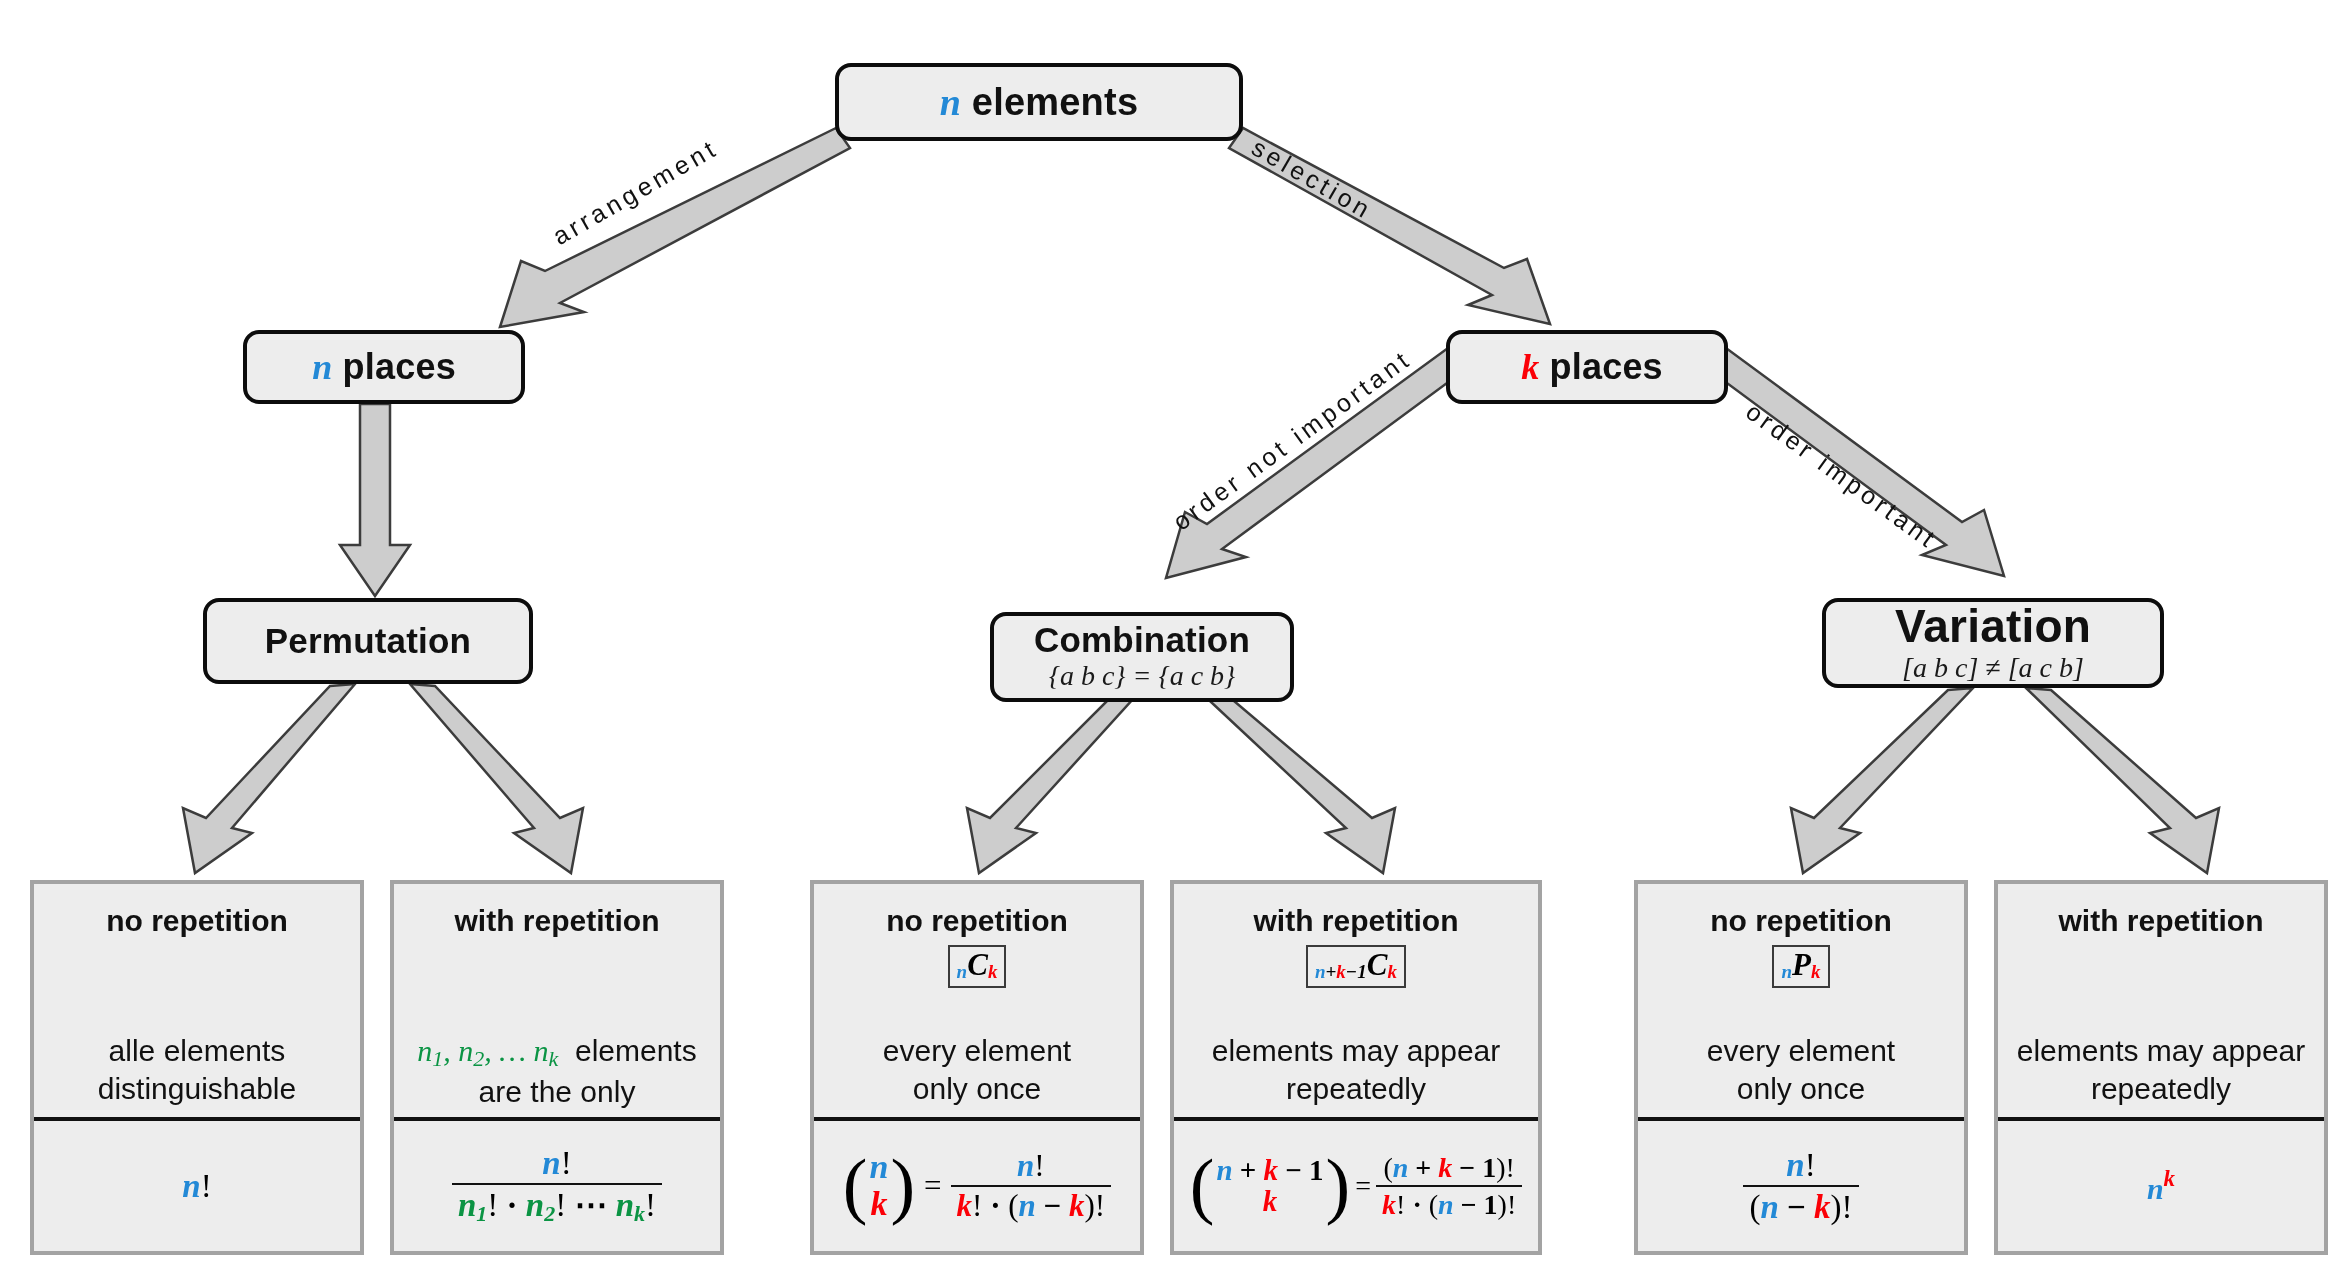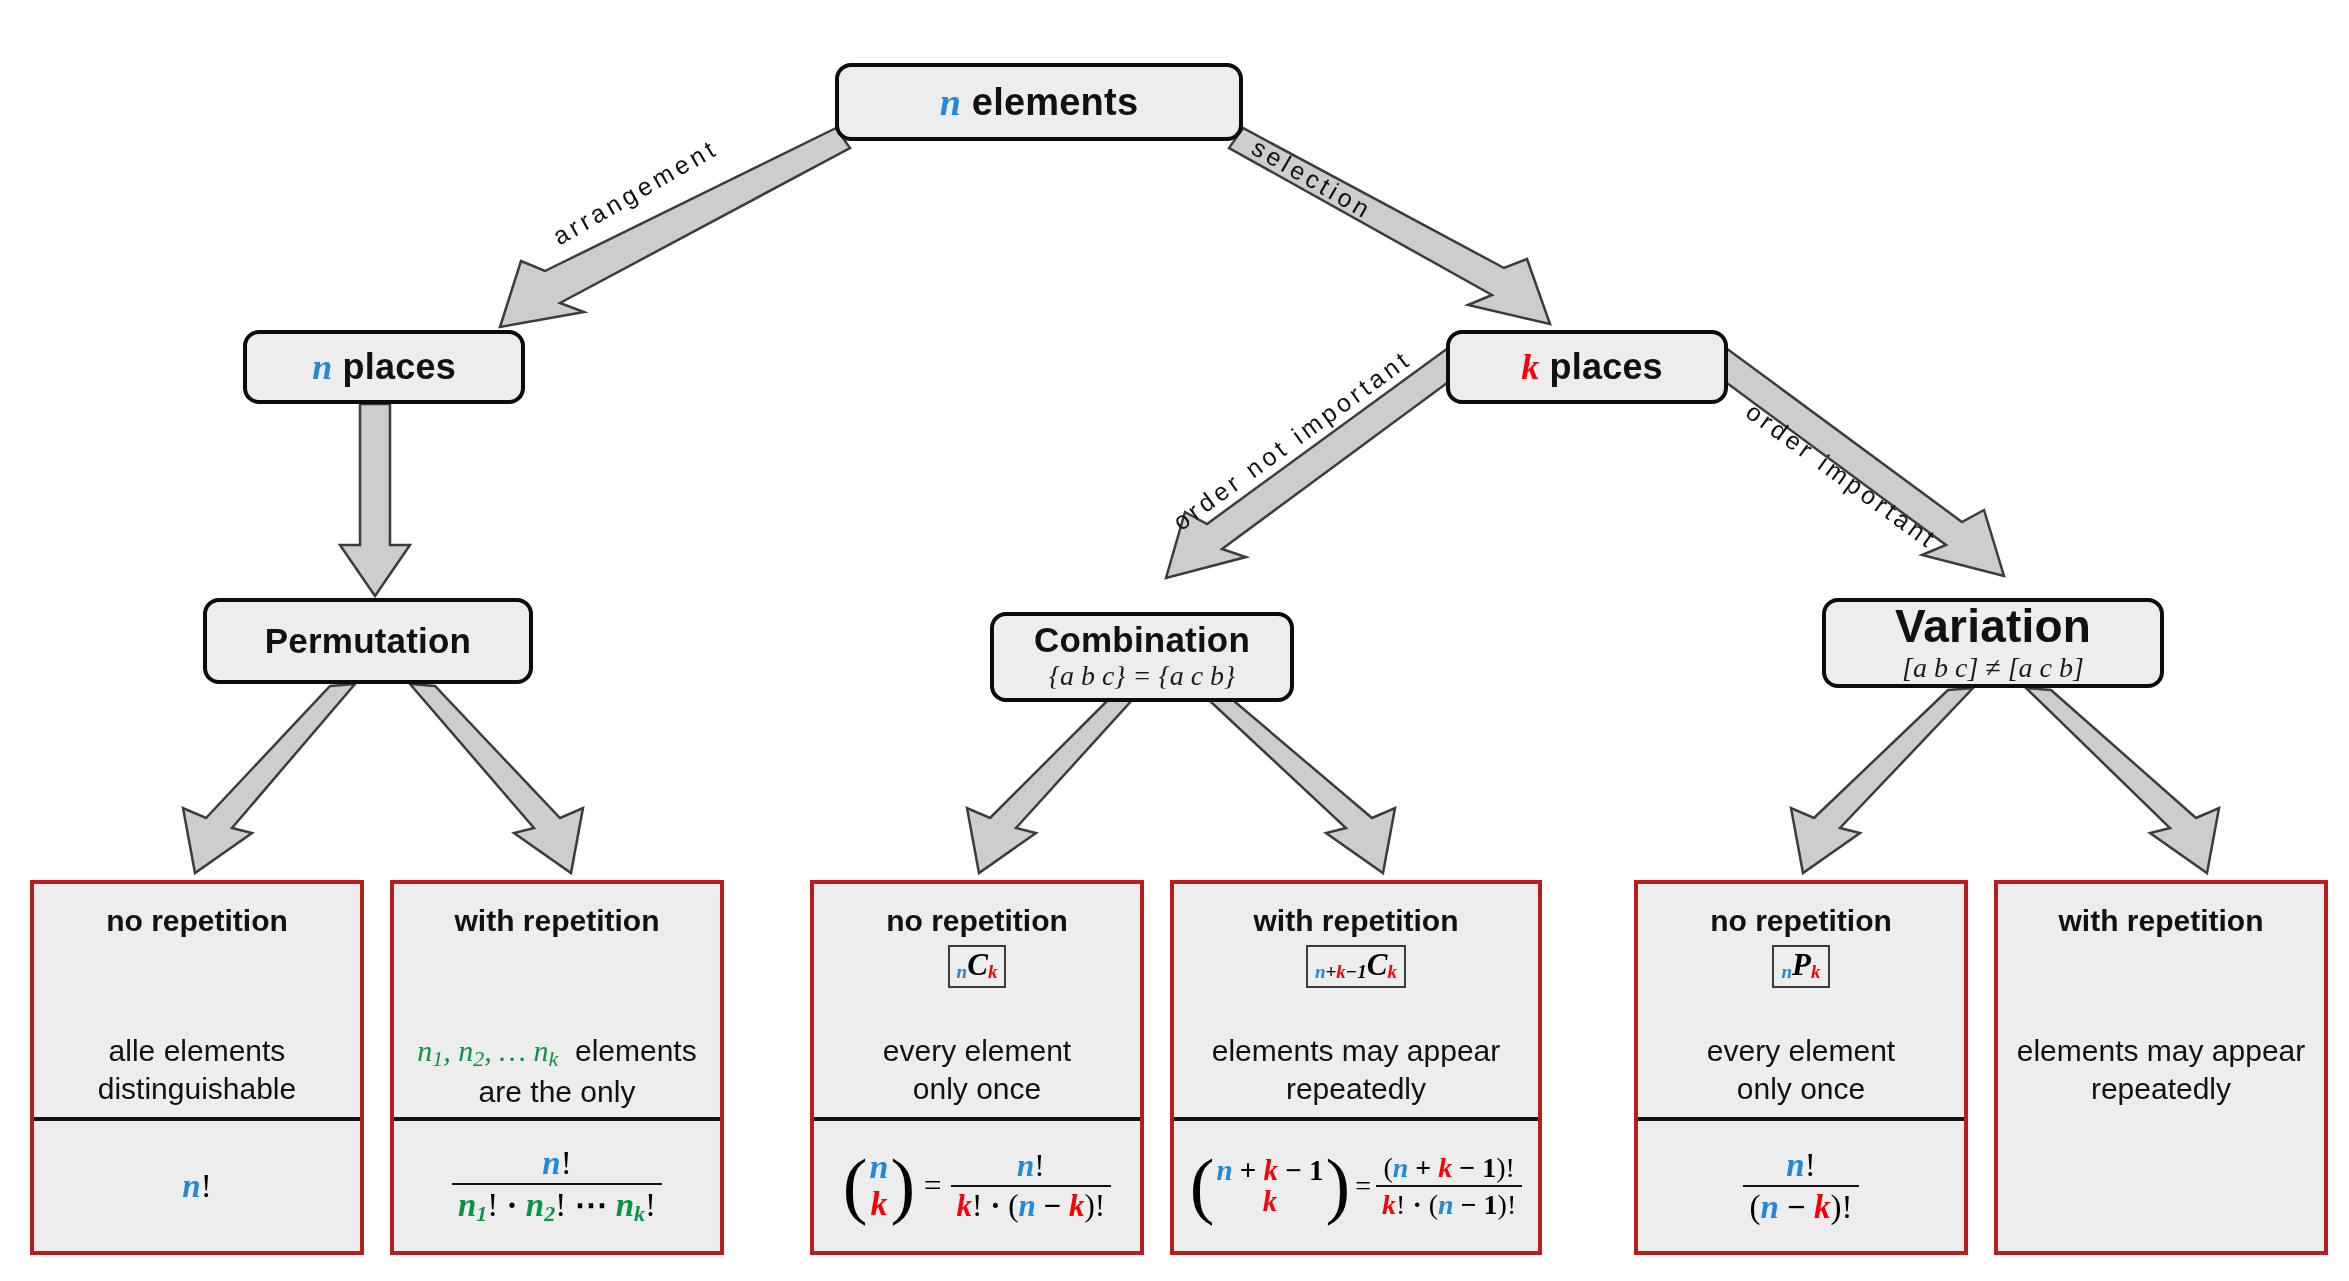--- a/index.html
+++ b/index.html
@@ -32,21 +32,21 @@
   #node-var .sub{font-size:28px;margin-top:2px;}
 
   .mono-var{font-family:"Liberation Serif",serif;font-style:italic;font-weight:bold;}
   .blue{color:#2389d6;}
   .red{color:#fb0007;}
   .green{color:#0b9444;}
 
   
   .leaf{
     position:absolute;top:880px;height:375px;background:#ededed;
-    border:4px solid #b91c1c;box-sizing:border-box;z-index:5;
+    border:4px solid #a3a3a3;box-sizing:border-box;z-index:5;
     display:flex;flex-direction:column;
   }
   .leaf .upper{
     flex:1 1 auto;display:flex;flex-direction:column;align-items:center;
     padding-top:20px;box-sizing:border-box;position:relative;
   }
   .leaf .leaf-title{font-size:30px;font-weight:bold;color:#111;text-align:center;}
   .leaf .leaf-desc{
     position:absolute;left:0;right:0;top:148px;font-size:30px;color:#111;
     text-align:center;line-height:1.28;padding:0 8px;box-sizing:border-box;
@@ -262,15 +262,20 @@
   </div>
 
   <div class="leaf" id="leaf-5">
     <div class="upper">
       <div class="leaf-title">with repetition</div>
       <div class="leaf-desc">
         <span>elements may appear</span><br>
         <span>repeatedly</span>
       </div>
     </div>
+    <div class="formula-cell">
+      <span class="mathrow" style="font-size:30px;">
+        <span><span class="mono-var blue">n</span><span class="mono-var red sup-i">k</span></span>
+      </span>
+    </div>
   </div>
 
 </div>
 
 </body></html>

